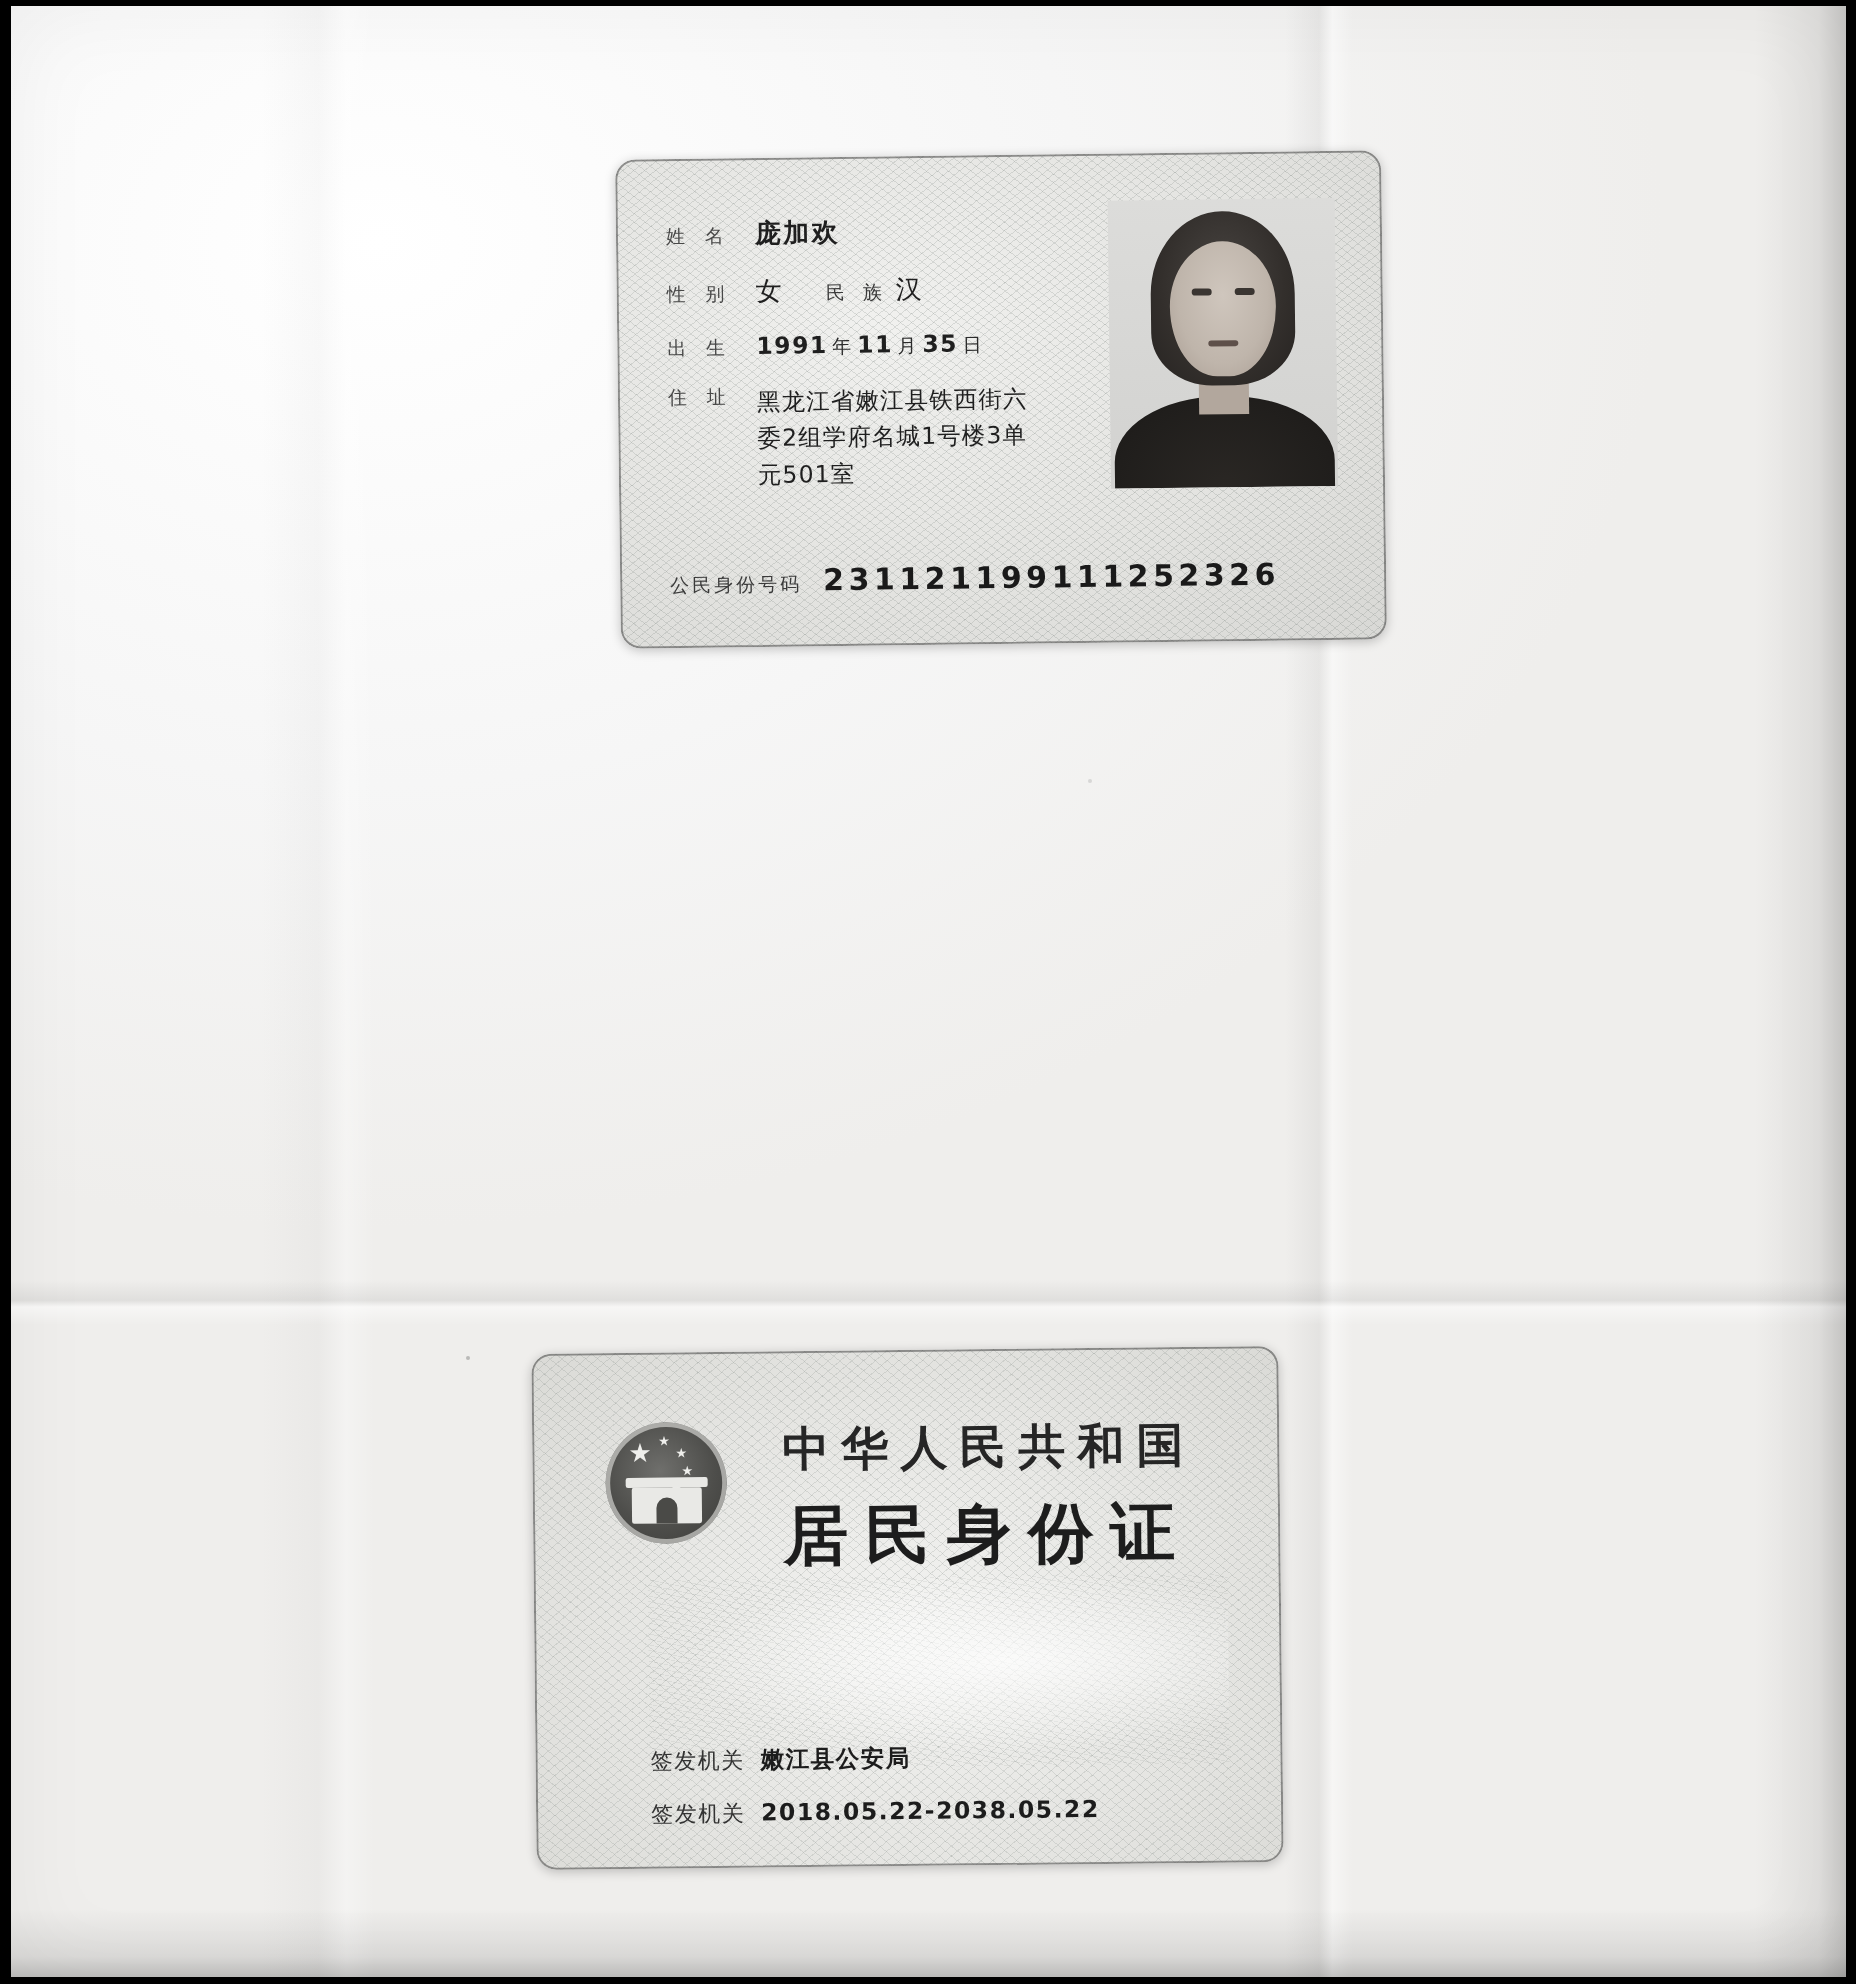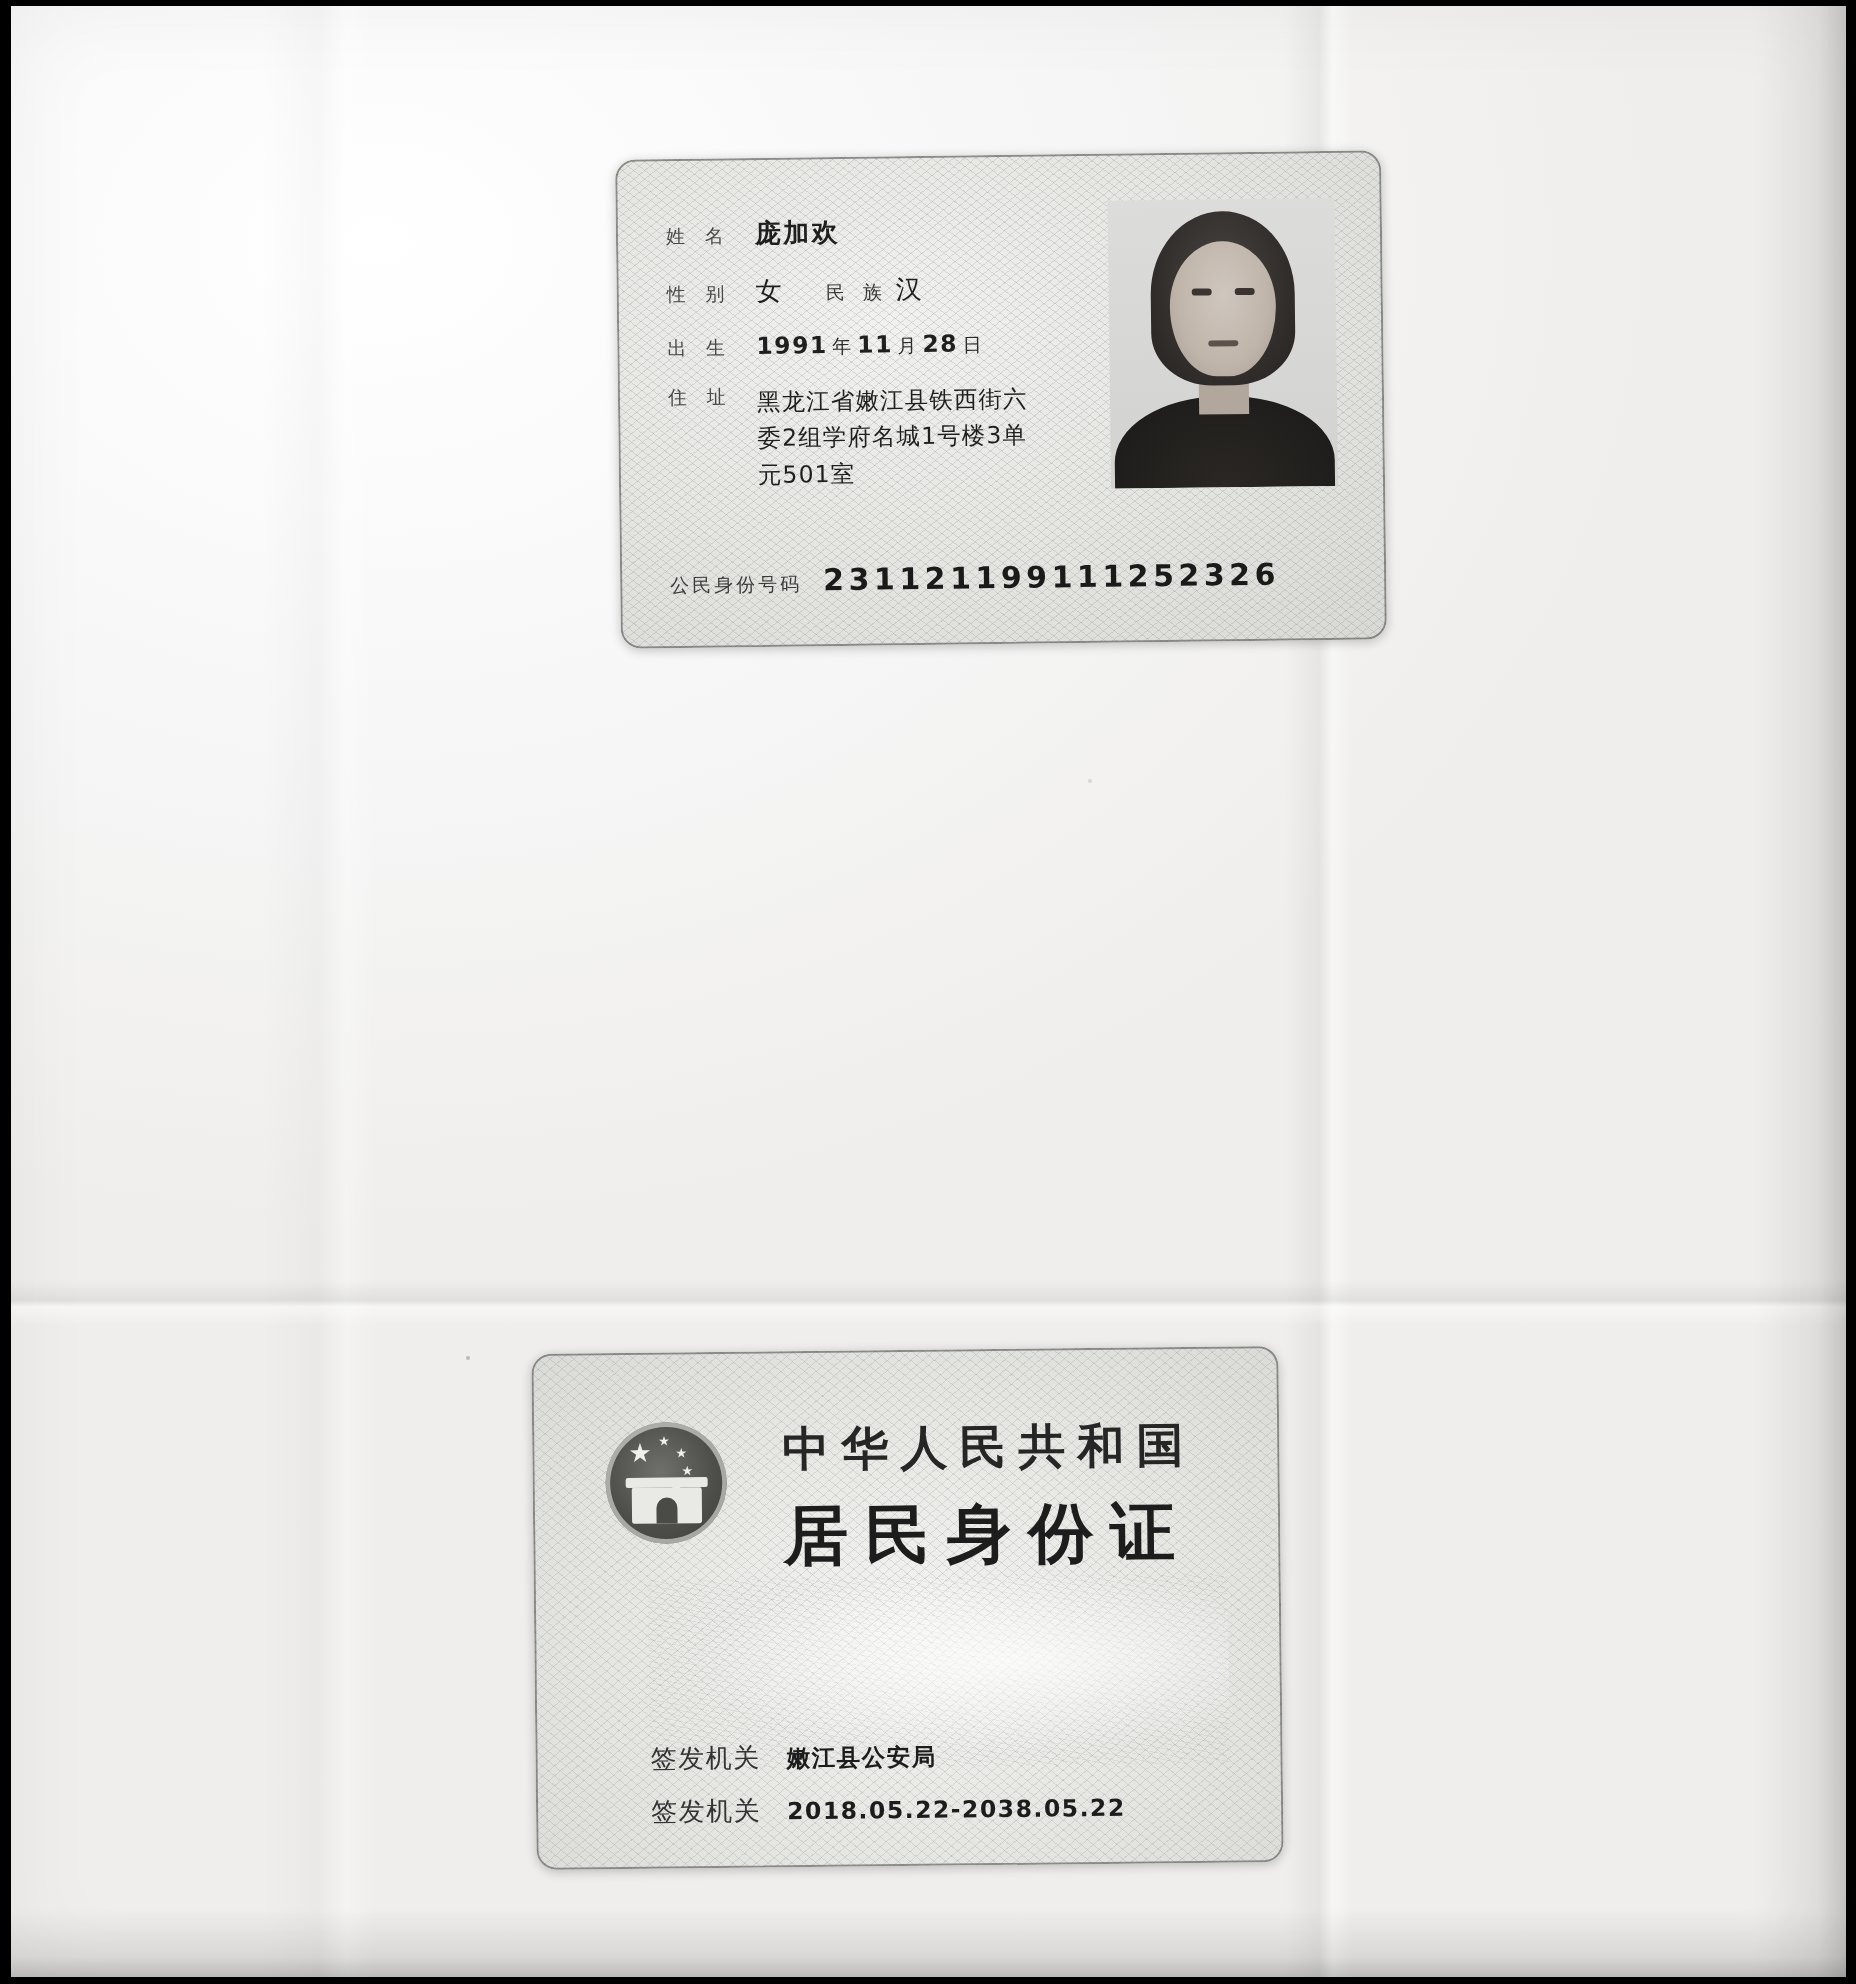--- a/index.html
+++ b/index.html
@@ -272,24 +272,24 @@
     pointer-events: none;
   }
   #issue-row, #valid-row {
     position: absolute;
     display: flex;
     align-items: baseline;
   }
   #issue-row { left: 115px; bottom: 92px; }
   #valid-row { left: 115px; bottom: 39px; }
   .back-label {
-    font-size: 26px;
+    font-size: 22px;
     letter-spacing: 1.5px;
     color: #333;
-    margin-right: 26px;
+    margin-right: 16px;
   }
   .back-value {
     font-size: 23.5px;
     letter-spacing: 1.5px;
     color: #1c1c1c;
     font-weight: 600;
   }
 
   
   .speckle {
@@ -329,21 +329,21 @@
         <span class="inline-label">民 族</span>
         <span class="field-value thin">汉</span>
       </div>
 
       <div class="field-row" id="row-birth">
         <span class="field-label">出 生</span>
         <span class="field-value">1991</span>
         <span class="birth-unit">年</span>
         <span class="field-value">11</span>
         <span class="birth-unit">月</span>
-        <span class="field-value">28</span>
+        <span class="field-value">35</span>
         <span class="birth-unit">日</span>
       </div>
 
       <div class="field-row" id="row-address">
         <span class="field-label">住 址</span>
         <span id="address-lines">
           <span>黑龙江省嫩江县铁西街六</span><br>
           <span>委2组学府名城1号楼3单</span><br>
           <span>元501室</span>
         </span>

